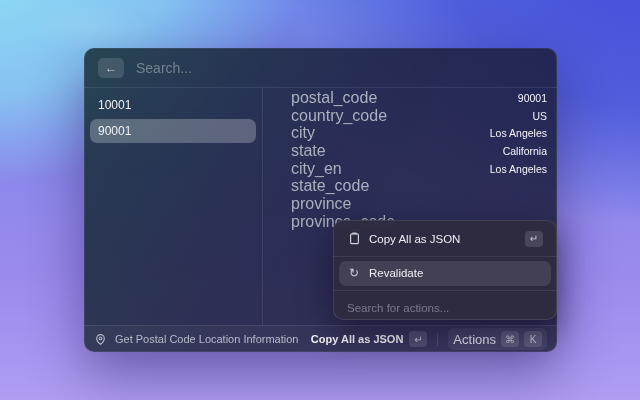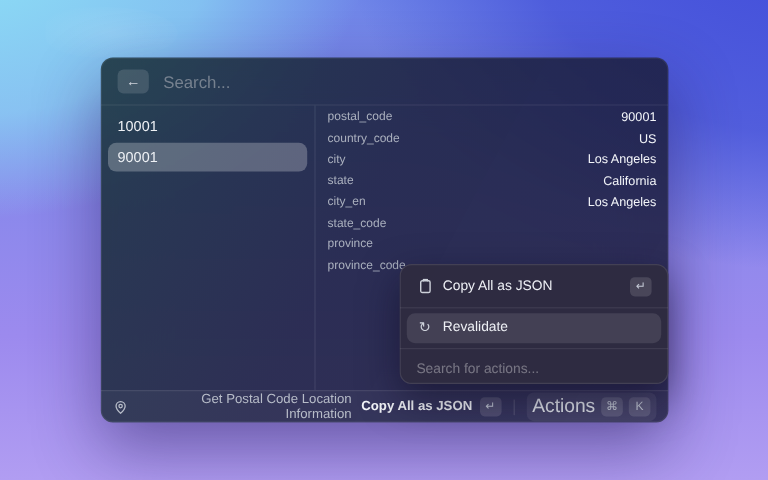--- a/index.html
+++ b/index.html
@@ -42,37 +42,37 @@
   .body { flex:1; display:flex; min-height:0; }
   .list { width:178px; flex:0 0 178px; padding:5px 6px; }
   .list-section { font-size:10.5px; color:#97a0ac; padding:4px 8px 6px 8px; }
   .list-item { height:24px; display:flex; align-items:center; padding:0 8px; margin-bottom:2px;
     border-radius:7px; font-size:12px; color:#eef1f5; cursor:pointer; }
   .list-item.selected { background:rgba(255,255,255,0.25); }
   .v-divider { width:1px; background:rgba(255,255,255,0.09); }
 
   .details { flex:1; padding:1px 10px 0 10px; }
   .meta-row { height:17.7px; display:flex; align-items:center; justify-content:space-between; }
-  .meta-label { font-size:10px; color:#aab0be; }
+  .meta-label { font-size:16px; color:#aab0be;margin-left:18px; }
   .meta-value { font-size:10.5px; color:#f3f5f9; font-weight:500; text-align:right; }
 
   
   .footer { flex:0 0 27px; display:flex; align-items:center; gap:8px; padding:0 10px;
-    border-top:1px solid rgba(255,255,255,0.09); background:rgba(255,255,255,0.03);text-align:right; }
+    border-top:1px solid rgba(255,255,255,0.09); background:rgba(255,255,255,0.03); }
   .footer-title { font-size:11px; color:#b7bcc8; flex:1; }
   .pin-icon { display:flex; align-items:center; }
   .footer-action { display:flex; align-items:center; gap:6px; cursor:pointer; }
   .footer-action-label { font-size:11px; font-weight:700; color:#f2f4f8; }
   .key-badge { min-width:18px; height:16px; padding:0 4px; border-radius:4px;
     background:rgba(255,255,255,0.13); color:#c3c8d4; font-size:10px;
     display:flex; align-items:center; justify-content:center; }
   .footer-sep { width:1px; height:13px; background:rgba(255,255,255,0.14); margin:0 2px; }
   .actions-group { display:flex; align-items:center; gap:5px; padding:3px 5px;
     border-radius:6px; background:rgba(255,255,255,0.07); cursor:pointer; }
-  .actions-label { font-size:16px; color:#dfe2ea; }
+  .actions-label { font-size:13px; color:#dfe2ea; }
 
   
   .action-menu {
     position:absolute; left:333px; top:220px; width:224px; height:100px;
     border-radius:10px; background:rgba(46,43,64,0.97);
     box-shadow:0 12px 32px rgba(10,8,30,0.5), 0 0 0 1px rgba(255,255,255,0.10) inset;
     display:flex; flex-direction:column; overflow:hidden; padding:6px 6px 0 6px;
   }
   .menu-item { height:27px; display:flex; align-items:center; gap:8px; padding:0 8px;
     border-radius:7px; cursor:pointer; }

